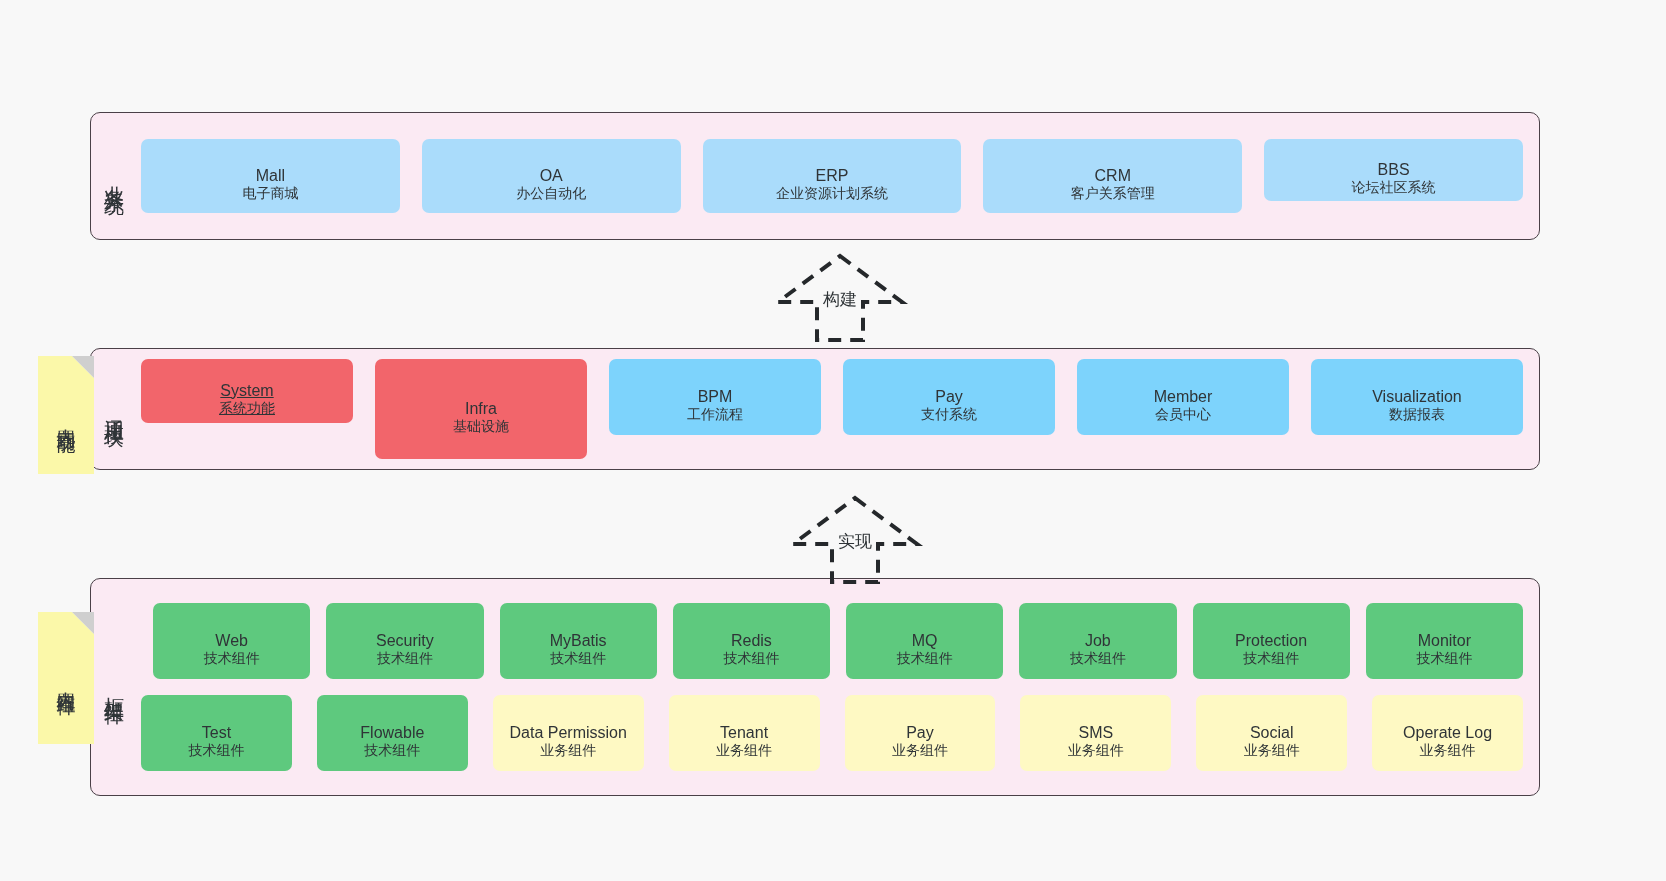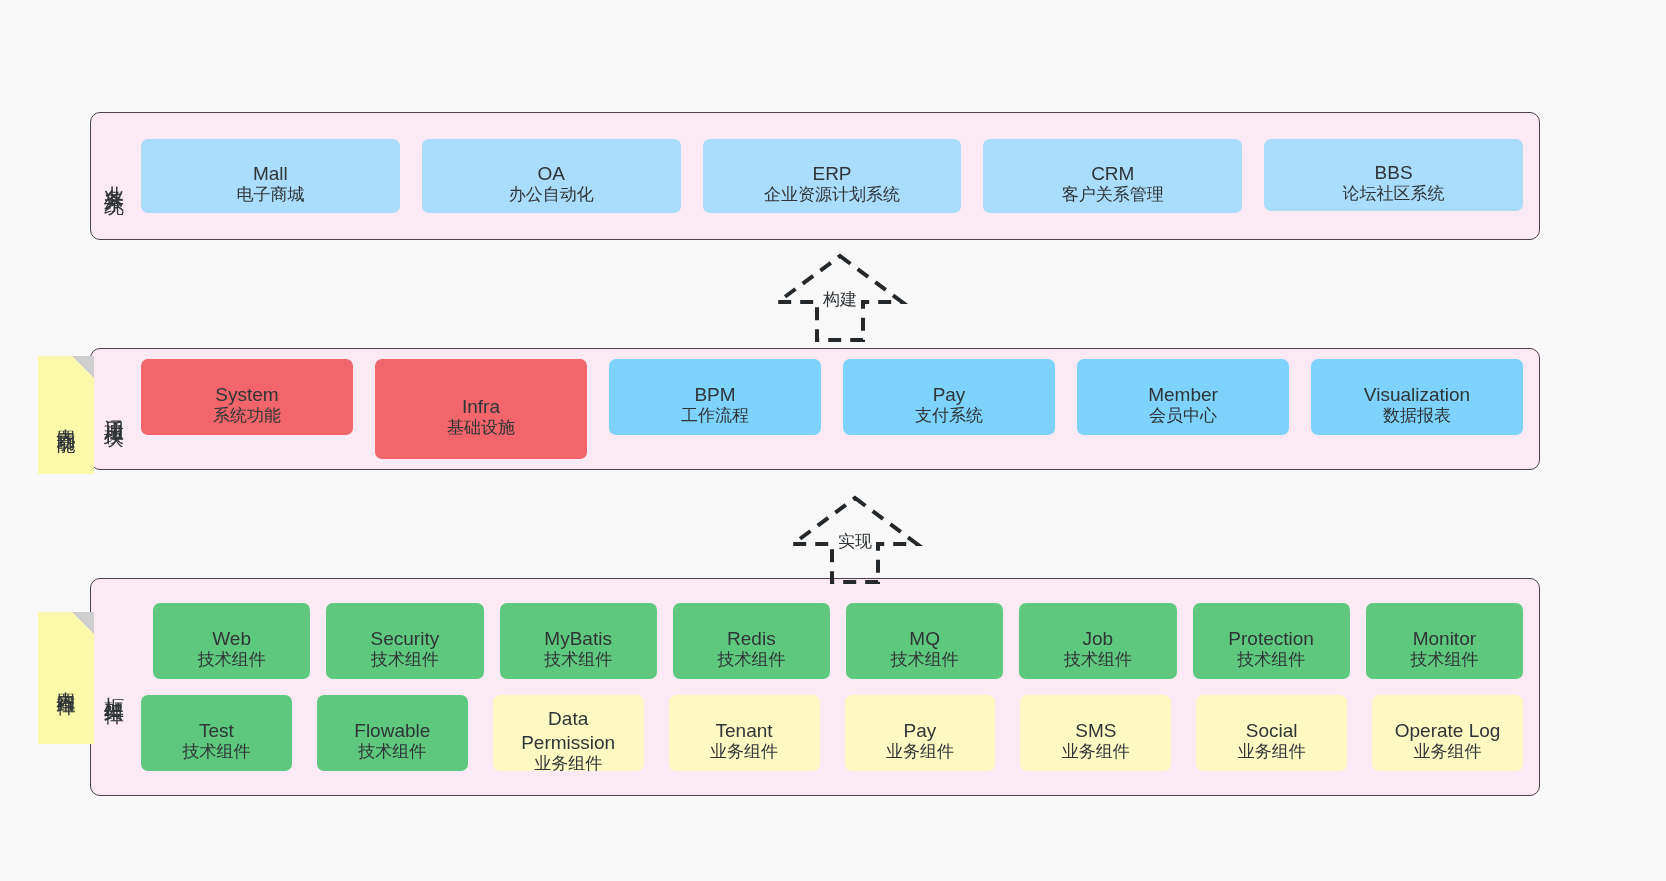--- a/index.html
+++ b/index.html
@@ -58,22 +58,22 @@
     display: flex;
     flex-direction: column;
     align-items: center;
     justify-content: center;
     text-align: center;
     color: #2f3437;
     line-height: 1.22;
     padding: 6px 8px;
     min-width: 0;
   }
-  .cell .t1 { font-size: 19px; margin-top: 16px; }
-  .cell .t2 { font-size: 17px; }
+  .cell .t1 { font-size: 16px; margin-top: 16px; }
+  .cell .t2 { font-size: 14px; }
 
   
   .c-blue      { background: #aadcfb; }
   .c-red       { background: #f2656b; }
   .c-pink      { background: #7dd3fc; }
   .c-green     { background: #5ec97e; }
   .c-greenlite { background: #fef9c3; }
 
   
   .note {
@@ -150,21 +150,21 @@
           <span class="t2">办公自动化</span>
         </div>
         <div class="cell c-blue" style="height:74px;">
           <span class="t1">ERP</span>
           <span class="t2">企业资源计划系统</span>
         </div>
         <div class="cell c-blue" style="height:74px;">
           <span class="t1">CRM</span>
           <span class="t2">客户关系管理</span>
         </div>
-        <div class="cell c-blue" style="height:72px;">
+        <div class="cell c-blue" style="height:62px;">
           <span class="t1">BBS</span>
           <span class="t2">论坛社区系统</span>
         </div>
       </div>
     </div>
   </div>
 
   <div class="arrow" style="left:765px; top:250px;">
     <svg viewBox="0 0 150 92" xmlns="http://www.w3.org/2000/svg">
       <path d="M 75 6 L 137 52 L 98 52 L 98 90 L 52 90 L 52 52 L 13 52 Z" fill="none" stroke="#25282b" stroke-width="4" stroke-dasharray="13 9" stroke-linecap="butt" stroke-linejoin="miter"></path>
@@ -173,21 +173,21 @@
   </div>
 
   <div class="note" style="left:38px; top:356px; height:118px;">
     <span class="note-text">内置功能</span>
   </div>
 
   <div class="layer" id="layer-1" style="left:90px; top:348px; width:1450px; height:122px;">
     <div class="layer-title">通用模块</div>
     <div class="layer-body">
       <div class="row">
-        <div class="cell c-red" style="height:76px;">
+        <div class="cell c-red" style="height:64px;text-decoration:underline;">
           <span class="t1">System</span>
           <span class="t2">系统功能</span>
         </div>
         <div class="cell c-red" style="height:100px;">
           <span class="t1">Infra</span>
           <span class="t2">基础设施</span>
         </div>
         <div class="cell c-pink" style="height:76px;">
           <span class="t1">BPM</span>
           <span class="t2">工作流程</span>

